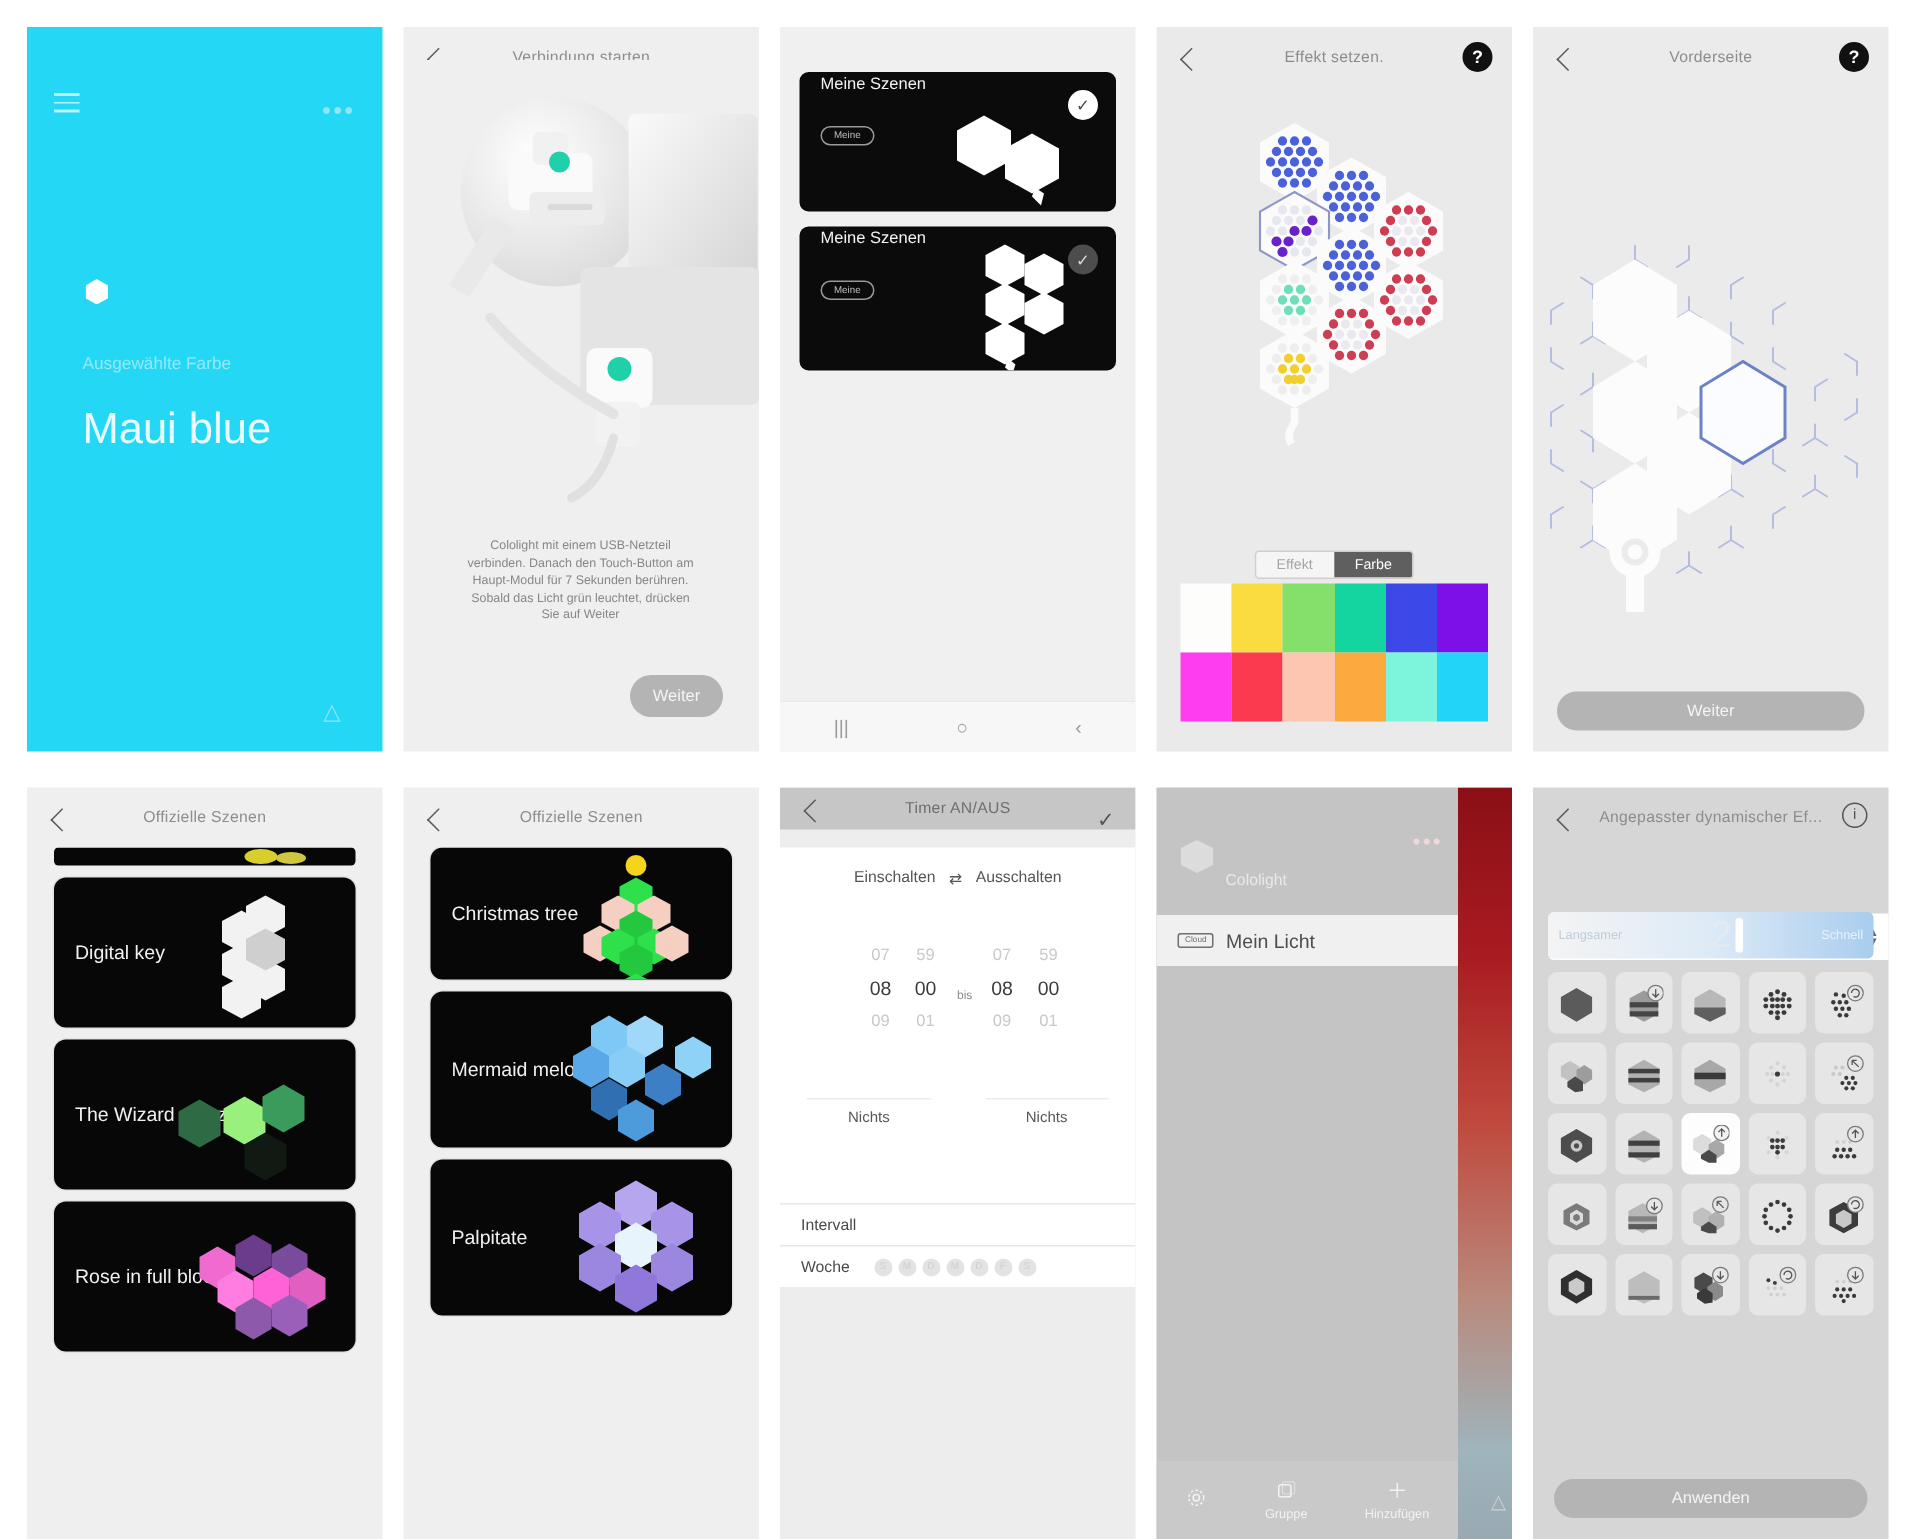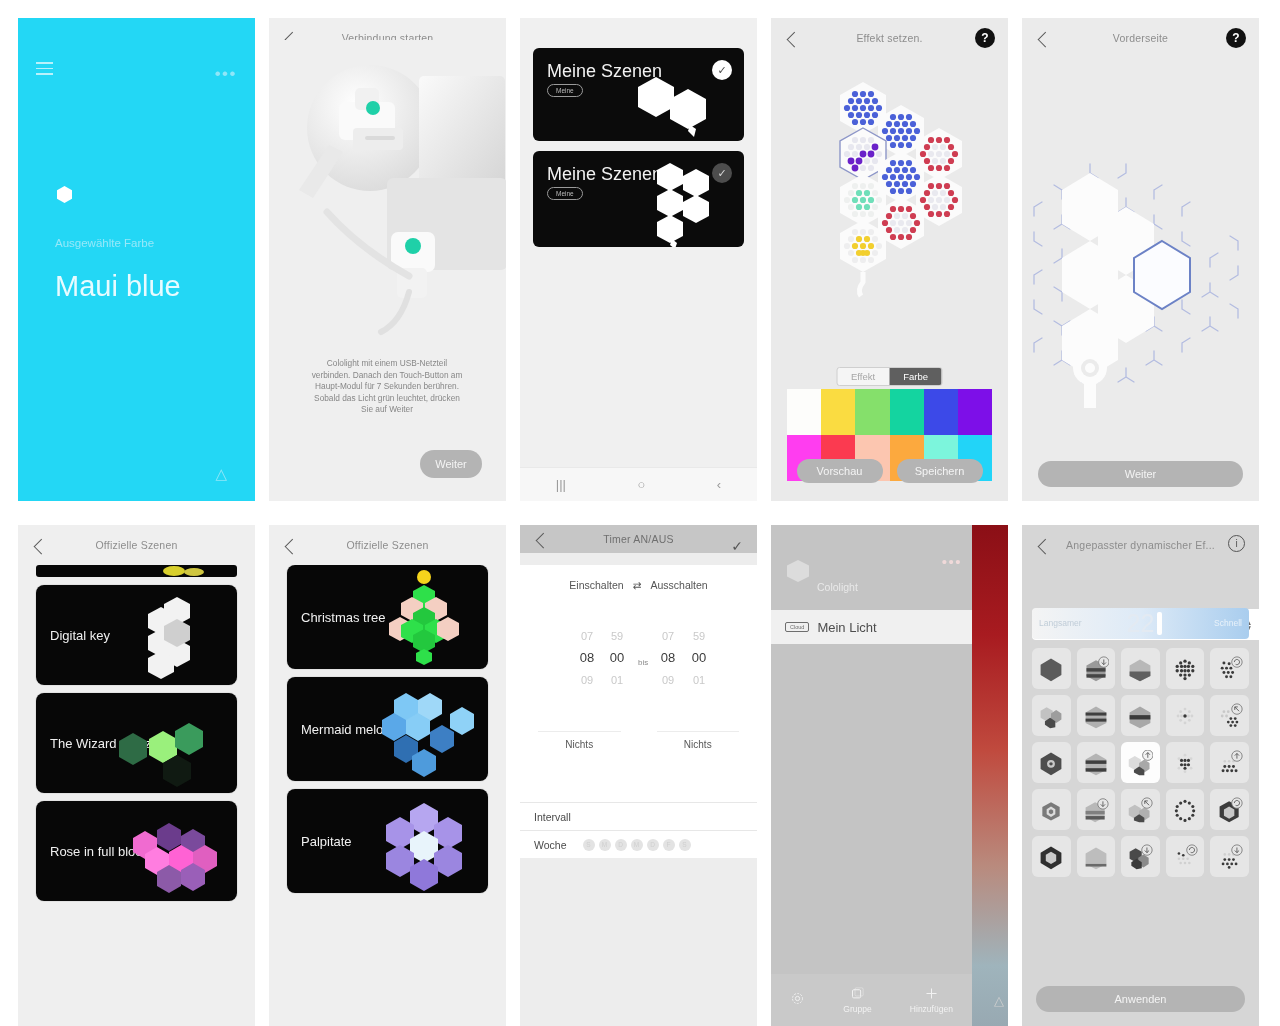--- a/index.html
+++ b/index.html
@@ -84,21 +84,21 @@
   .p2 .weiter {
     position:absolute; right:24px; top:432px; width:62px; height:28px;
   }
 
   
   .p3 { background: #f0f0f0; }
   .scene-card {
     position:relative; background:#0b0b0b; border-radius:6px;
     margin: 0 13px 10px; height:93px; overflow:hidden;
   }
-  .scene-card .nm { position:absolute; left:14px; top:13px; color:#f2f2f2; font-size:18px; }
+  .scene-card .nm { position:absolute; left:14px; top:2px; color:#f2f2f2; font-size:11px; }
   .scene-card .badge {
     position:absolute; left:14px; top:36px;
     border:1px solid #9a9a9a; border-radius:9px;
     color:#bdbdbd; font-size:6.5px; padding:2px 8px;
   }
   .scene-card .chk {
     position:absolute; right:12px; top:12px; width:20px; height:20px; border-radius:50%;
     display:flex; align-items:center; justify-content:center;
     font-size:11px;
   }
@@ -454,24 +454,20 @@
       <div style="background:#85e06b"></div>
       <div style="background:#14d4a0"></div>
       <div style="background:#3c49e8"></div>
       <div style="background:#7d0fe8"></div>
       <div style="background:#ff3df0"></div>
       <div style="background:#fb3a50"></div>
       <div style="background:#fcc6b0"></div>
       <div style="background:#fca93e"></div>
       <div style="background:#7cf5dc"></div>
       <div style="background:#22d4f8"></div>
-    </div>
-    <div class="acts">
-      <div class="pillbtn">Vorschau</div>
-      <div class="pillbtn">Speichern</div>
     </div>
   </div>
 
   <div class="phone p5">
     <div class="topbar">
       <div class="chev-back"></div>
       <div class="ttl">Vorderseite</div>
       <div class="help-btn">?</div>
     </div>
     <svg width="237" height="380" style="position:absolute;top:60px;left:0">
@@ -581,21 +577,21 @@
       </div>
     </div>
   </div>
 
   <div class="phone p7" style="background:#efefef">
     <div class="topbar">
       <div class="chev-back"></div>
       <div class="ttl">Offizielle Szenen</div>
     </div>
     <div class="sceneList">
-      <div class="osc" style="height:104px">
+      <div class="osc" style="height:88px">
         <div class="nm">Christmas tree</div>
         <svg class="art" viewBox="0 0 120 104">
           <circle cx="62" cy="12" r="7" fill="#f5d41c"></circle>
           <g>
             <polygon points="62,20 73,26 73,38 62,44 51,38 51,26" fill="#2ee04a"></polygon>
             <polygon points="50,32 61,38 61,50 50,56 39,50 39,38" fill="#f4cfc2"></polygon>
             <polygon points="74,32 85,38 85,50 74,56 63,50 63,38" fill="#f4cfc2"></polygon>
             <polygon points="62,42 73,48 73,60 62,66 51,60 51,48" fill="#23c83e"></polygon>
             <polygon points="38,52 49,58 49,70 38,76 27,70 27,58" fill="#f4cfc2"></polygon>
             <polygon points="50,54 61,60 61,72 50,78 39,72 39,60" fill="#2ee04a"></polygon>

